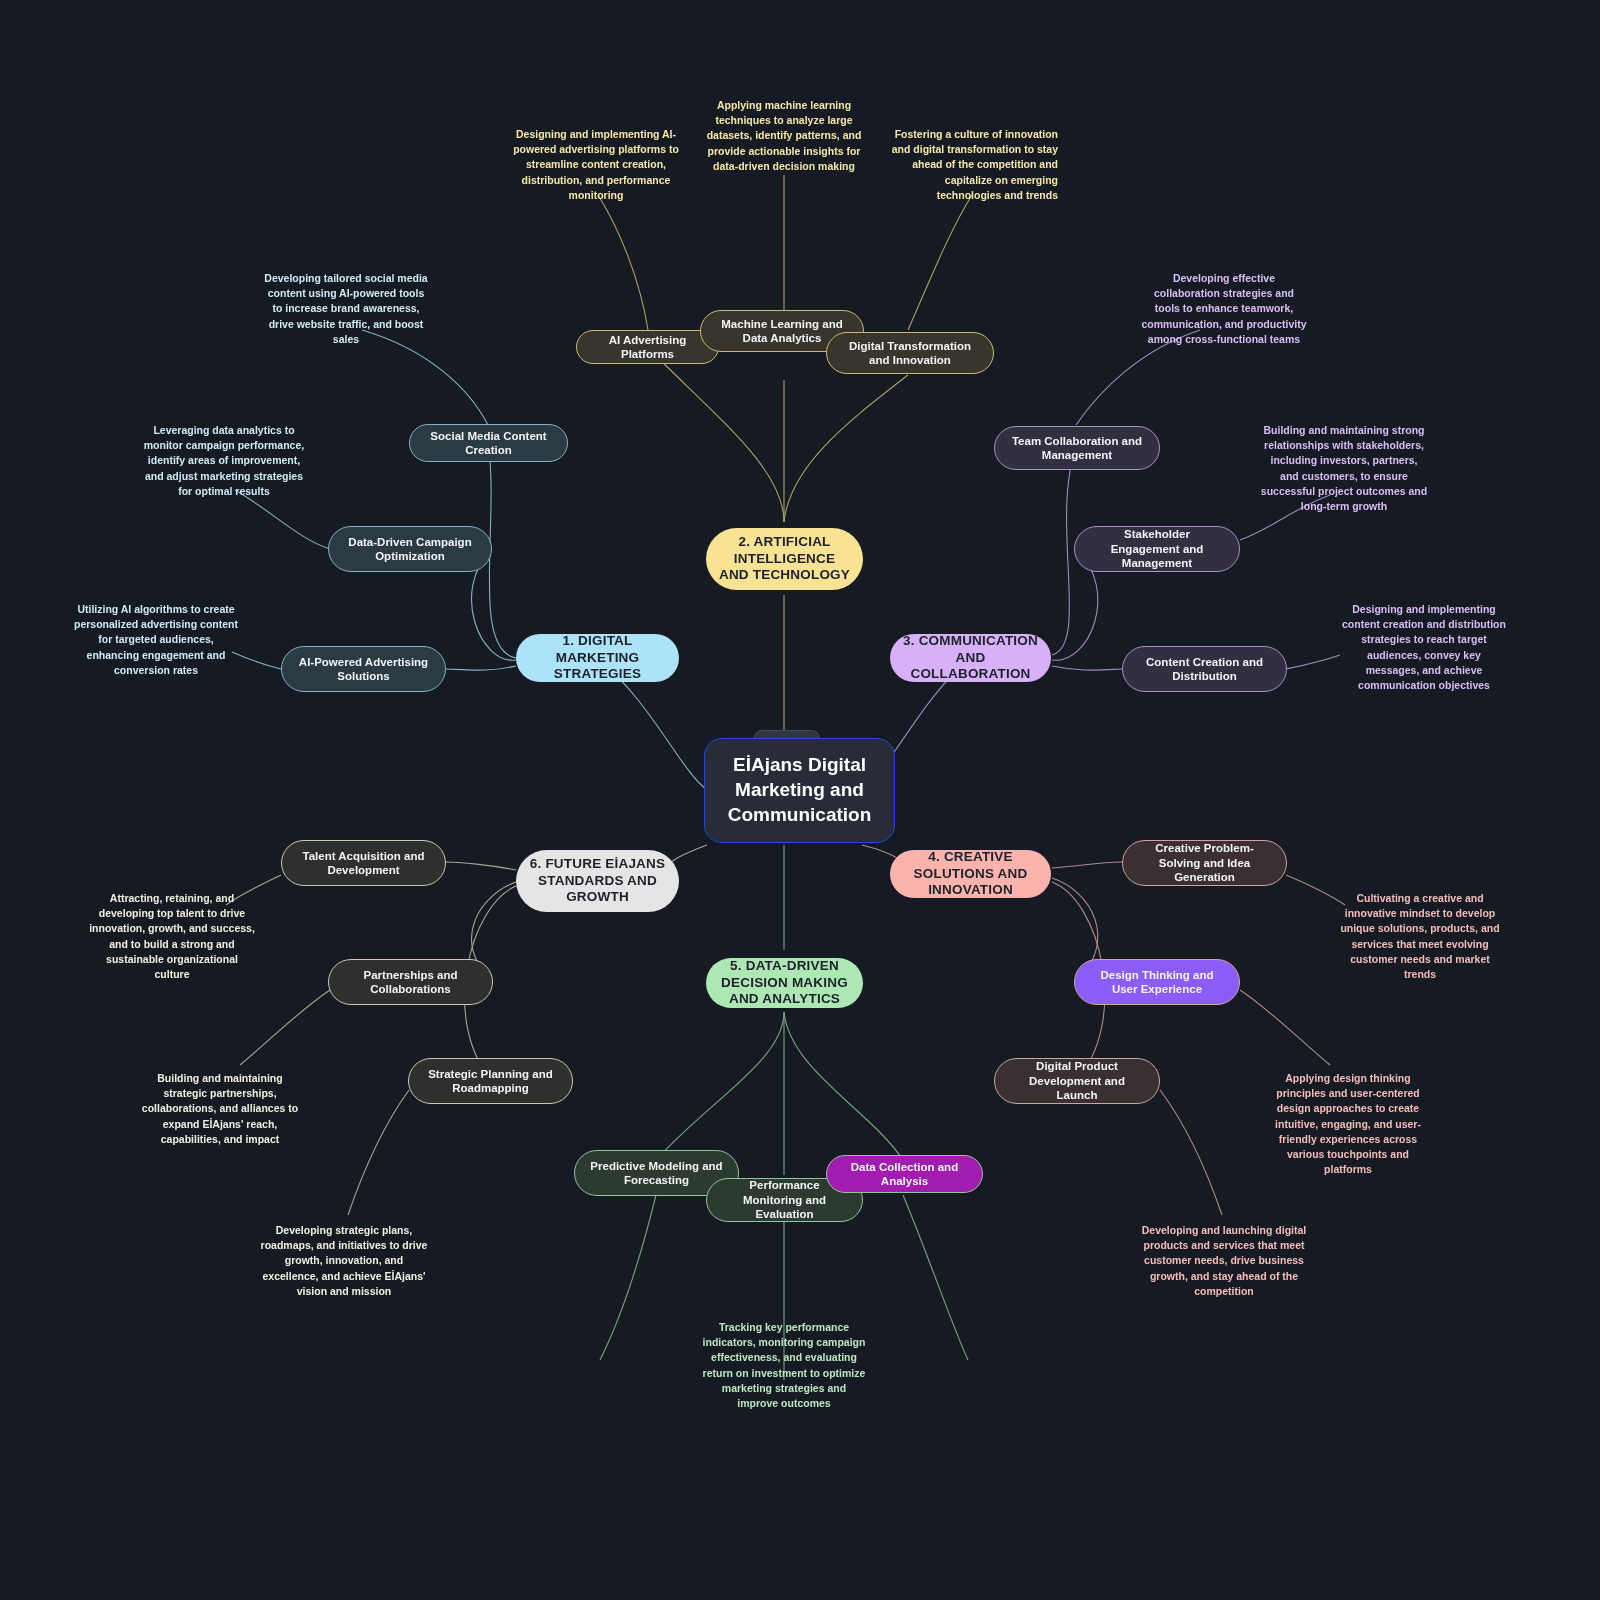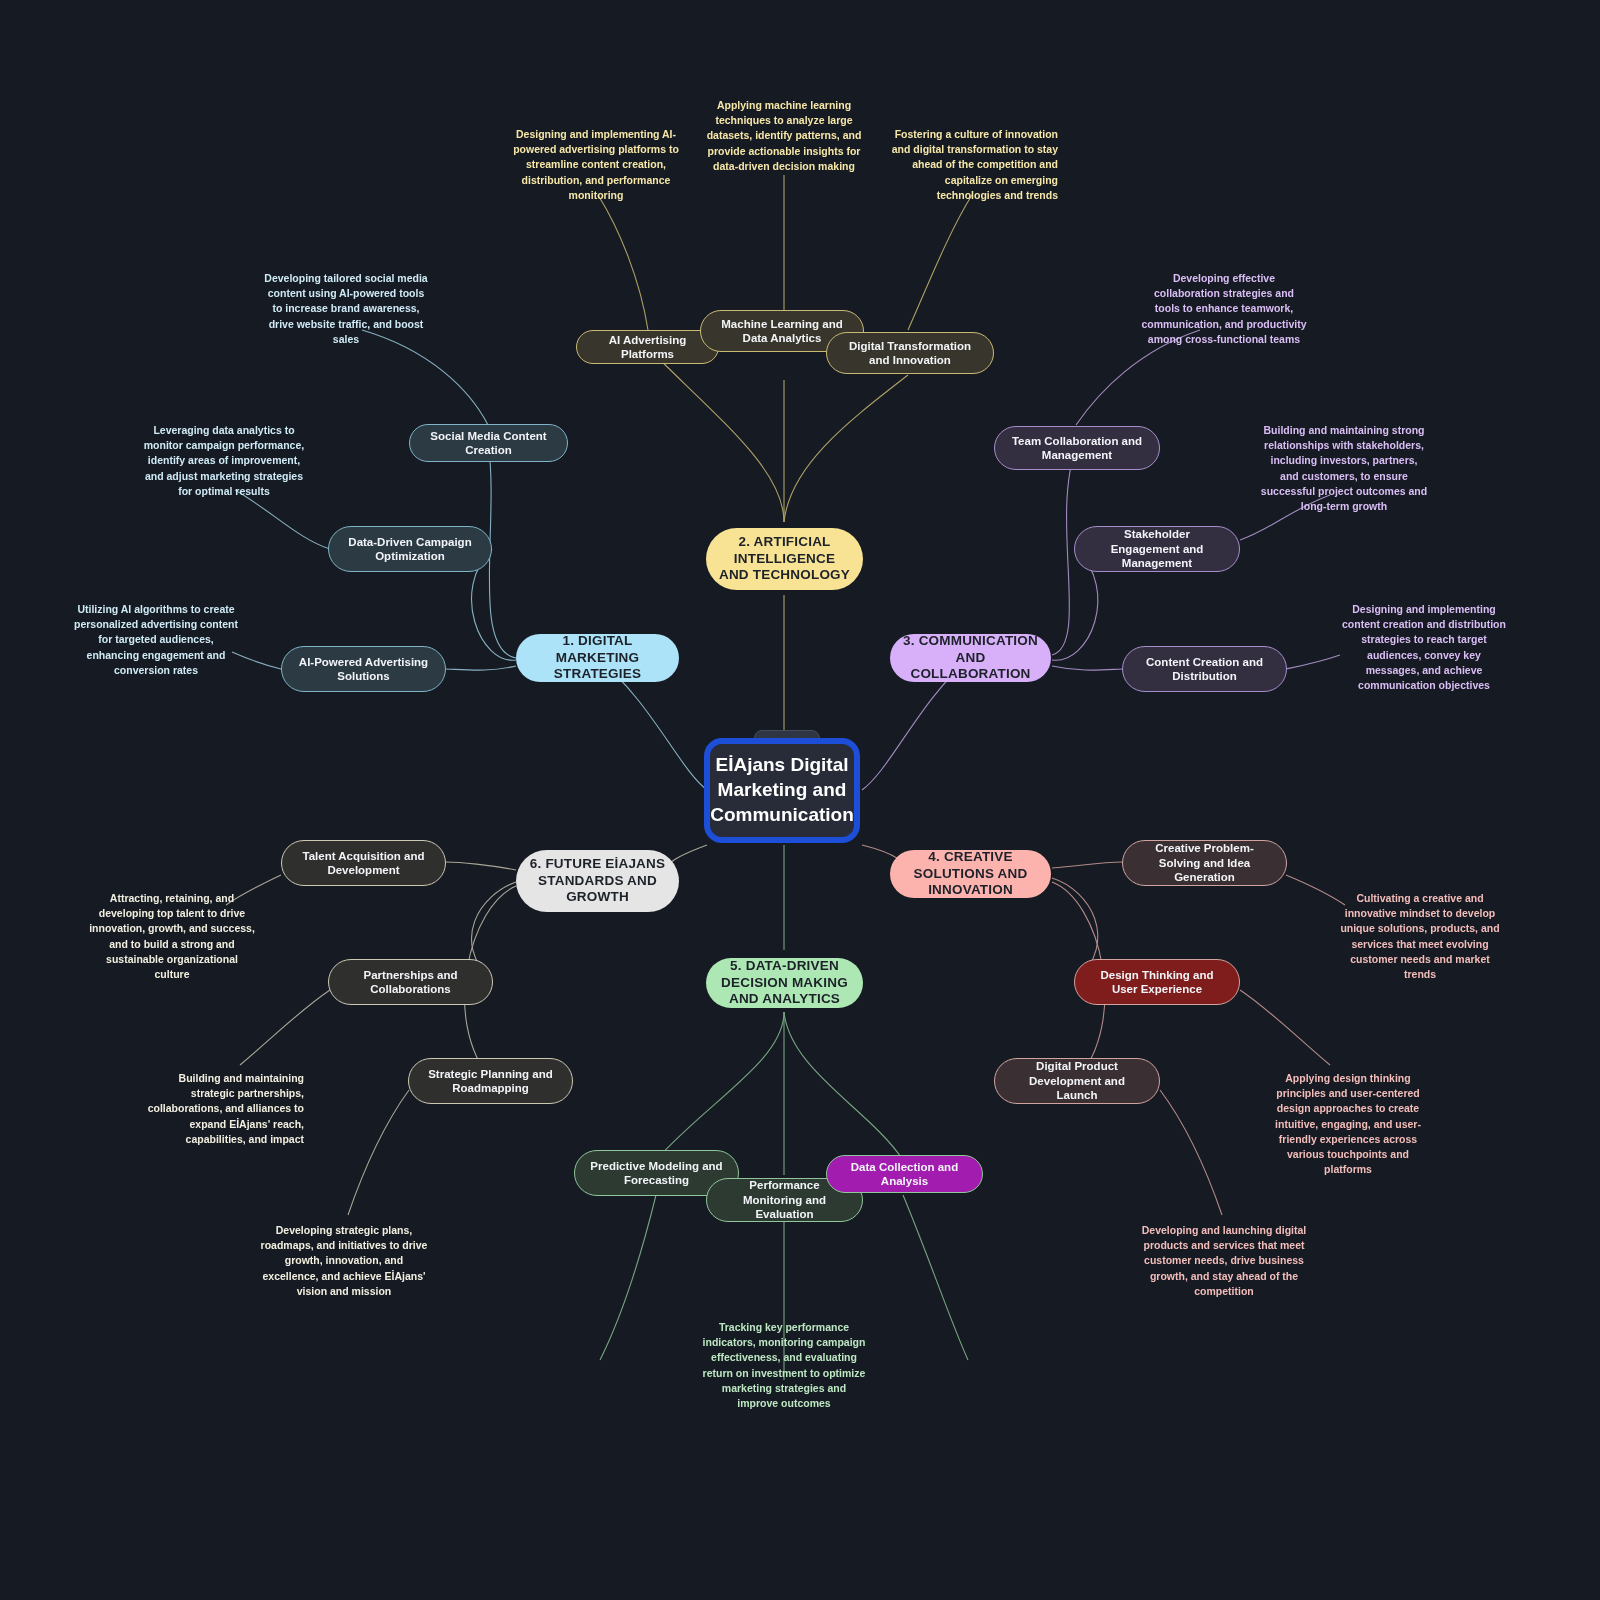--- a/index.html
+++ b/index.html
@@ -13,23 +13,23 @@
 
   .node{
     position:absolute;box-sizing:border-box;
     display:flex;align-items:center;justify-content:center;text-align:center;
     border-radius:999px;
     font-weight:bold;line-height:1.25;
   }
 
   
   .root{
-    width:156px;height:105px;
+    width:191px;height:105px;
     border-radius:18px;
-    background:#272c38;border:6px solid #1d4ed8;
+    background:#272c38;border:1px solid #1d4ed8;
     font-size:19px;font-weight:bold;color:#ffffff;line-height:1.3;
     padding:6px 10px;
   }
   .brand-badge{
     position:absolute;
     width:64px;height:22px;border-radius:8px;
     background:#2f3542;border:1px solid #454c5c;
     display:flex;align-items:center;justify-content:center;
     font-size:9.5px;font-weight:bold;color:#9aa1b0;letter-spacing:.2px;
   }
@@ -151,21 +151,21 @@
   <div class="node sub" style="left:1074px;top:526px;width:166px;height:46px;background:#332e40;border-color:#a78fcf;">Stakeholder Engagement and Management</div>
   <div class="node sub" style="left:1122px;top:646px;width:165px;height:46px;background:#332e40;border-color:#a78fcf;">Content Creation and Distribution</div>
 
   <div class="leaf" style="left:1140px;top:271px;width:168px;color:#D9BDF5;">Developing effective collaboration strategies and tools to enhance teamwork, communication, and productivity among cross-functional teams</div>
   <div class="leaf" style="left:1260px;top:423px;width:168px;color:#D9BDF5;">Building and maintaining strong relationships with stakeholders, including investors, partners, and customers, to ensure successful project outcomes and long-term growth</div>
   <div class="leaf" style="left:1340px;top:602px;width:168px;color:#D9BDF5;">Designing and implementing content creation and distribution strategies to reach target audiences, convey key messages, and achieve communication objectives</div>
 
   <div class="node branch" style="left:890px;top:850px;width:161px;height:48px;background:#FCB3AE;">4. CREATIVE SOLUTIONS AND INNOVATION</div>
 
   <div class="node sub" style="left:1122px;top:840px;width:165px;height:46px;background:#3a3033;border-color:#d2a3a1;">Creative Problem-Solving and Idea Generation</div>
-  <div class="node sub" style="left:1074px;top:959px;width:166px;height:46px;background:#7f1d1d;border-color:#d2a3a1;">Design Thinking and User Experience</div>
+  <div class="node sub" style="left:1074px;top:959px;width:166px;height:46px;background:#8b5cf6;border-color:#d2a3a1;">Design Thinking and User Experience</div>
   <div class="node sub" style="left:994px;top:1058px;width:166px;height:46px;background:#3a3033;border-color:#d2a3a1;">Digital Product Development and Launch</div>
 
   <div class="leaf" style="left:1336px;top:891px;width:168px;color:#F3BDBA;">Cultivating a creative and innovative mindset to develop unique solutions, products, and services that meet evolving customer needs and market trends</div>
   <div class="leaf" style="left:1264px;top:1071px;width:168px;color:#F3BDBA;">Applying design thinking principles and user-centered design approaches to create intuitive, engaging, and user-friendly experiences across various touchpoints and platforms</div>
   <div class="leaf" style="left:1140px;top:1223px;width:168px;color:#F3BDBA;">Developing and launching digital products and services that meet customer needs, drive business growth, and stay ahead of the competition</div>
 
   <div class="node branch" style="left:706px;top:958px;width:157px;height:50px;background:#ADE8B4;">5. DATA-DRIVEN DECISION MAKING AND ANALYTICS</div>
 
   <div class="node sub" style="left:574px;top:1150px;width:165px;height:46px;background:#2c3a31;border-color:#8fc79a;">Predictive Modeling and Forecasting</div>
   <div class="node sub" style="left:706px;top:1178px;width:157px;height:44px;background:#2c3a31;border-color:#8fc79a;">Performance Monitoring and Evaluation</div>
@@ -173,16 +173,16 @@
 
   <div class="leaf" style="left:700px;top:1320px;width:168px;color:#BCE7C2;">Tracking key performance indicators, monitoring campaign effectiveness, and evaluating return on investment to optimize marketing strategies and improve outcomes</div>
 
   <div class="node branch" style="left:516px;top:850px;width:163px;height:62px;background:#e5e5e5;">6. FUTURE EİAJANS STANDARDS AND GROWTH</div>
 
   <div class="node sub" style="left:281px;top:840px;width:165px;height:46px;background:#2f2f2e;border-color:#cdc9b4;">Talent Acquisition and Development</div>
   <div class="node sub" style="left:328px;top:959px;width:165px;height:46px;background:#2f2f2e;border-color:#cdc9b4;">Partnerships and Collaborations</div>
   <div class="node sub" style="left:408px;top:1058px;width:165px;height:46px;background:#2f2f2e;border-color:#cdc9b4;">Strategic Planning and Roadmapping</div>
 
   <div class="leaf" style="left:88px;top:891px;width:168px;color:#F2EFE0;">Attracting, retaining, and developing top talent to drive innovation, growth, and success, and to build a strong and sustainable organizational culture</div>
-  <div class="leaf" style="left:136px;top:1071px;width:168px;color:#F2EFE0;text-align:right;">Building and maintaining strategic partnerships, collaborations, and alliances to expand EİAjans' reach, capabilities, and impact</div>
+  <div class="leaf" style="left:136px;top:1071px;width:168px;color:#F2EFE0;">Building and maintaining strategic partnerships, collaborations, and alliances to expand EİAjans' reach, capabilities, and impact</div>
   <div class="leaf" style="left:260px;top:1223px;width:168px;color:#F2EFE0;">Developing strategic plans, roadmaps, and initiatives to drive growth, innovation, and excellence, and achieve EİAjans' vision and mission</div>
 
 </div>
 
 </body></html>

